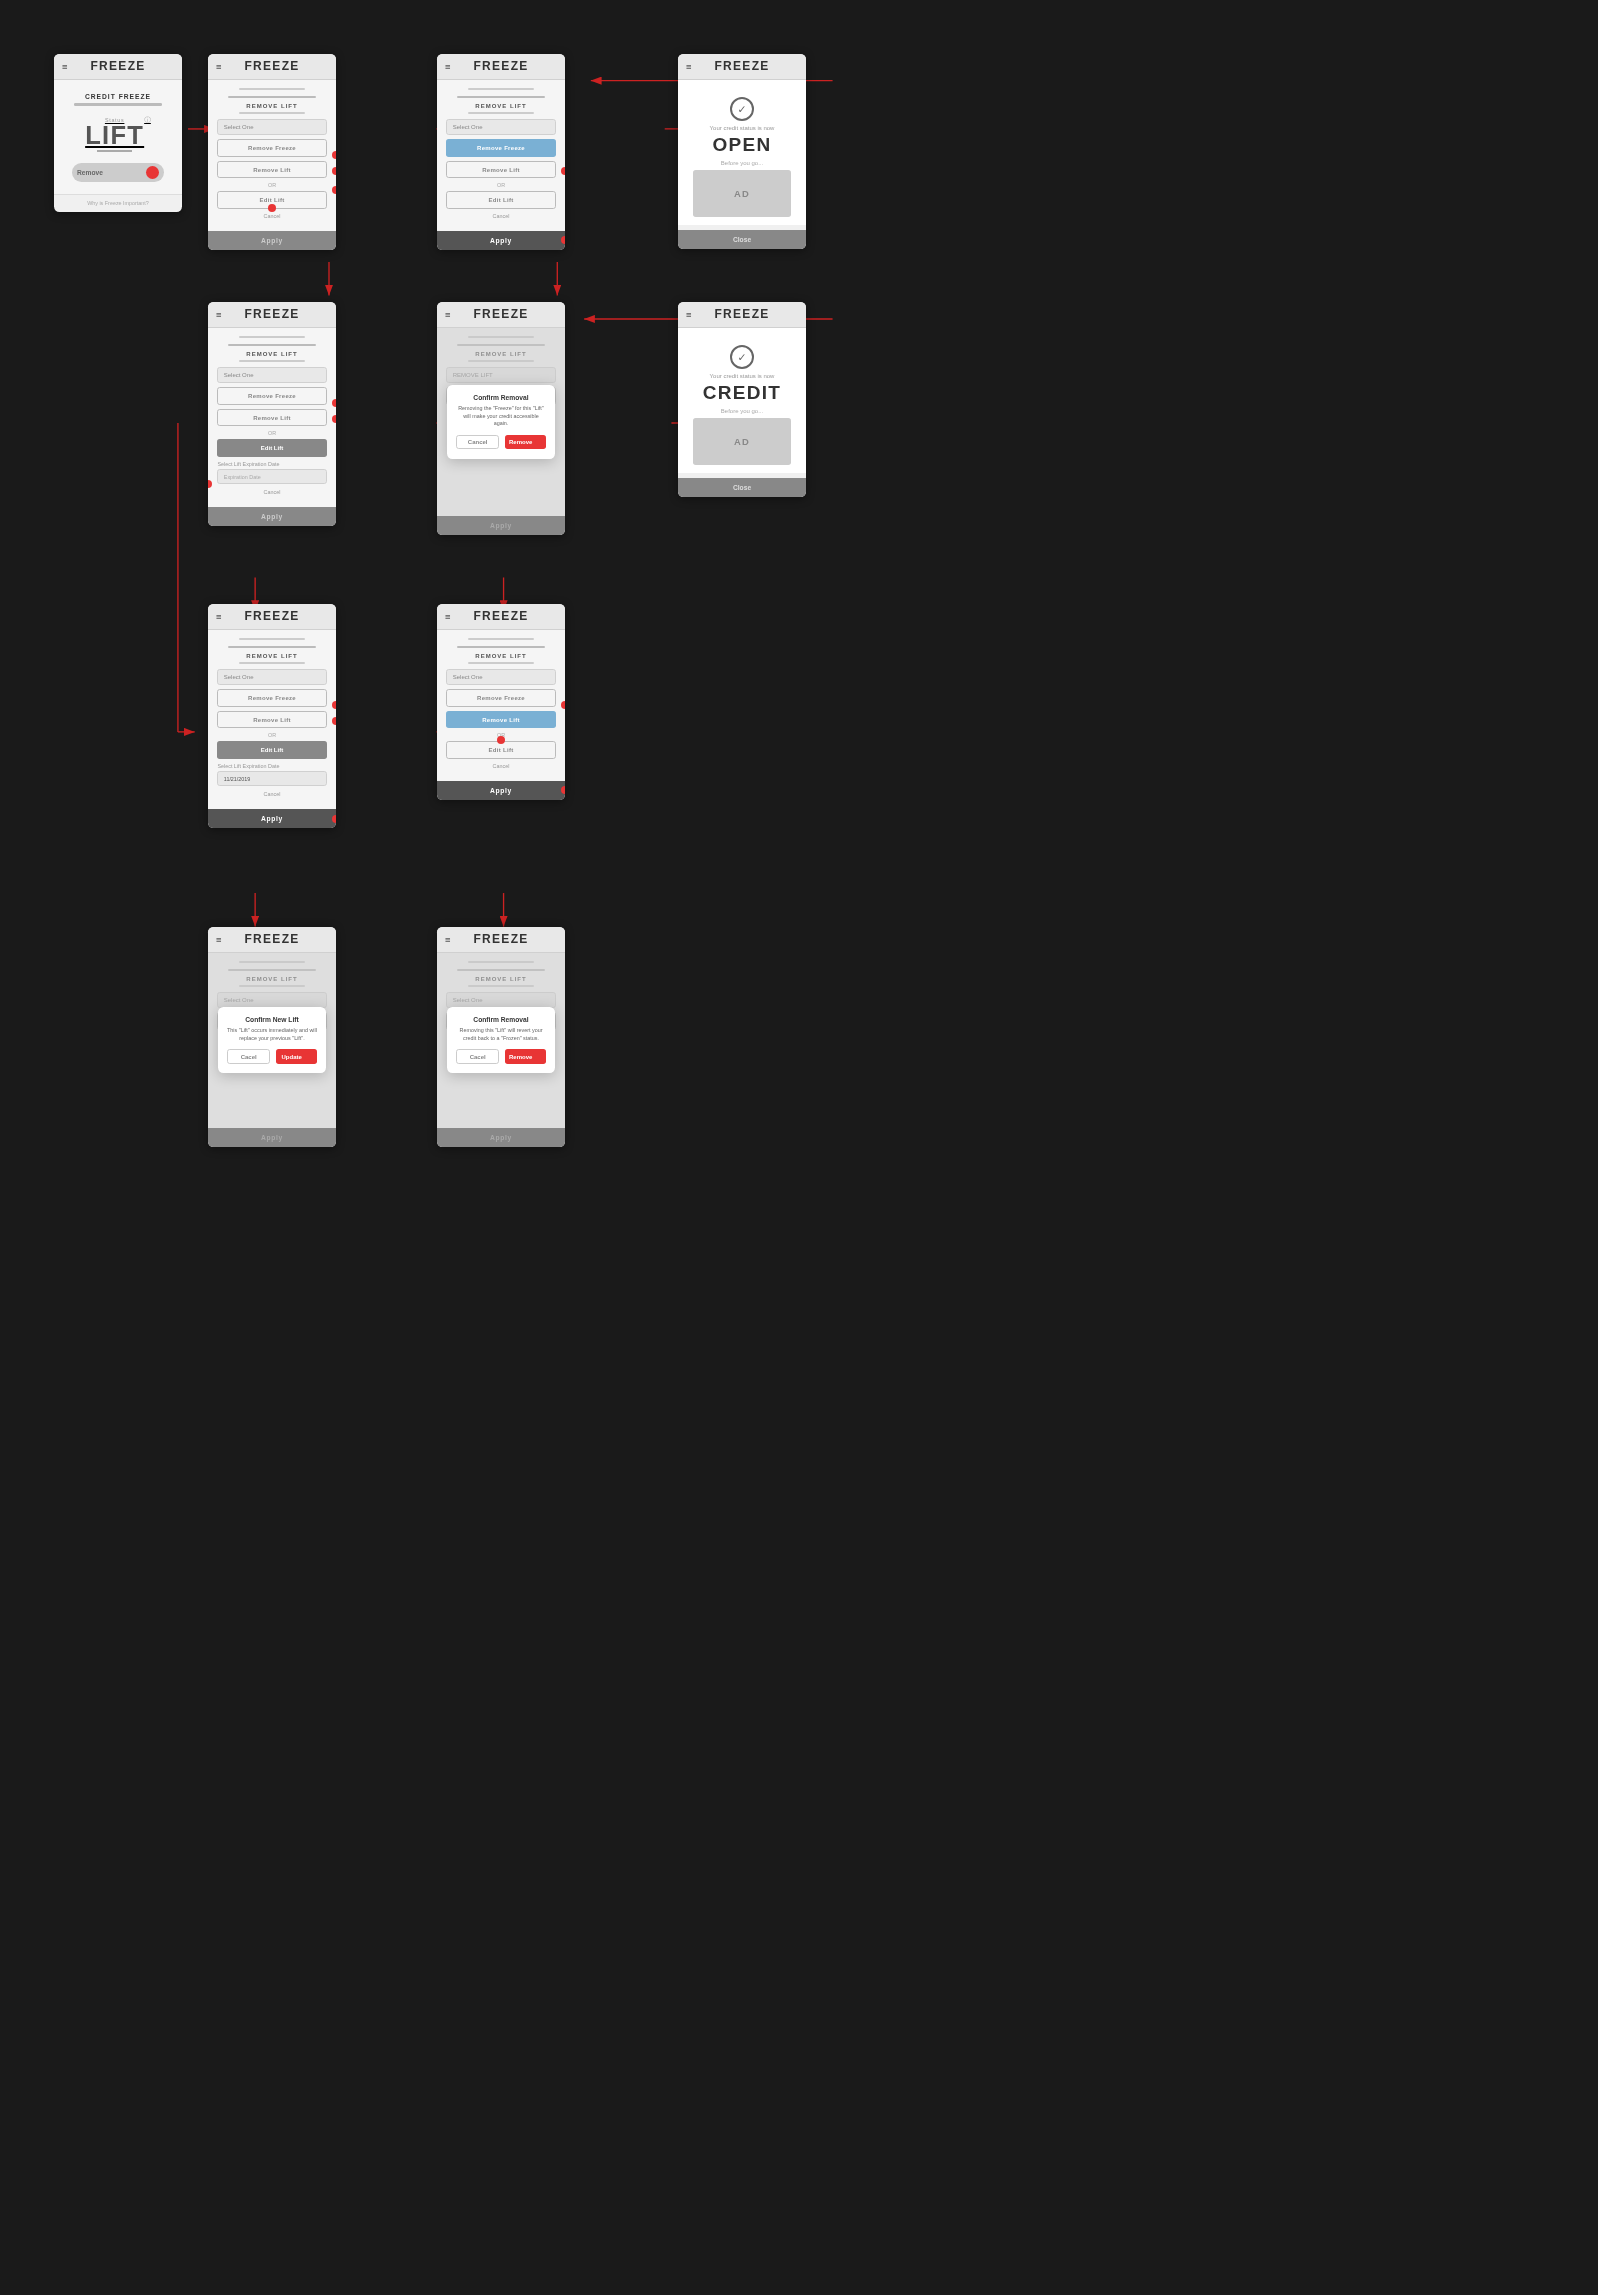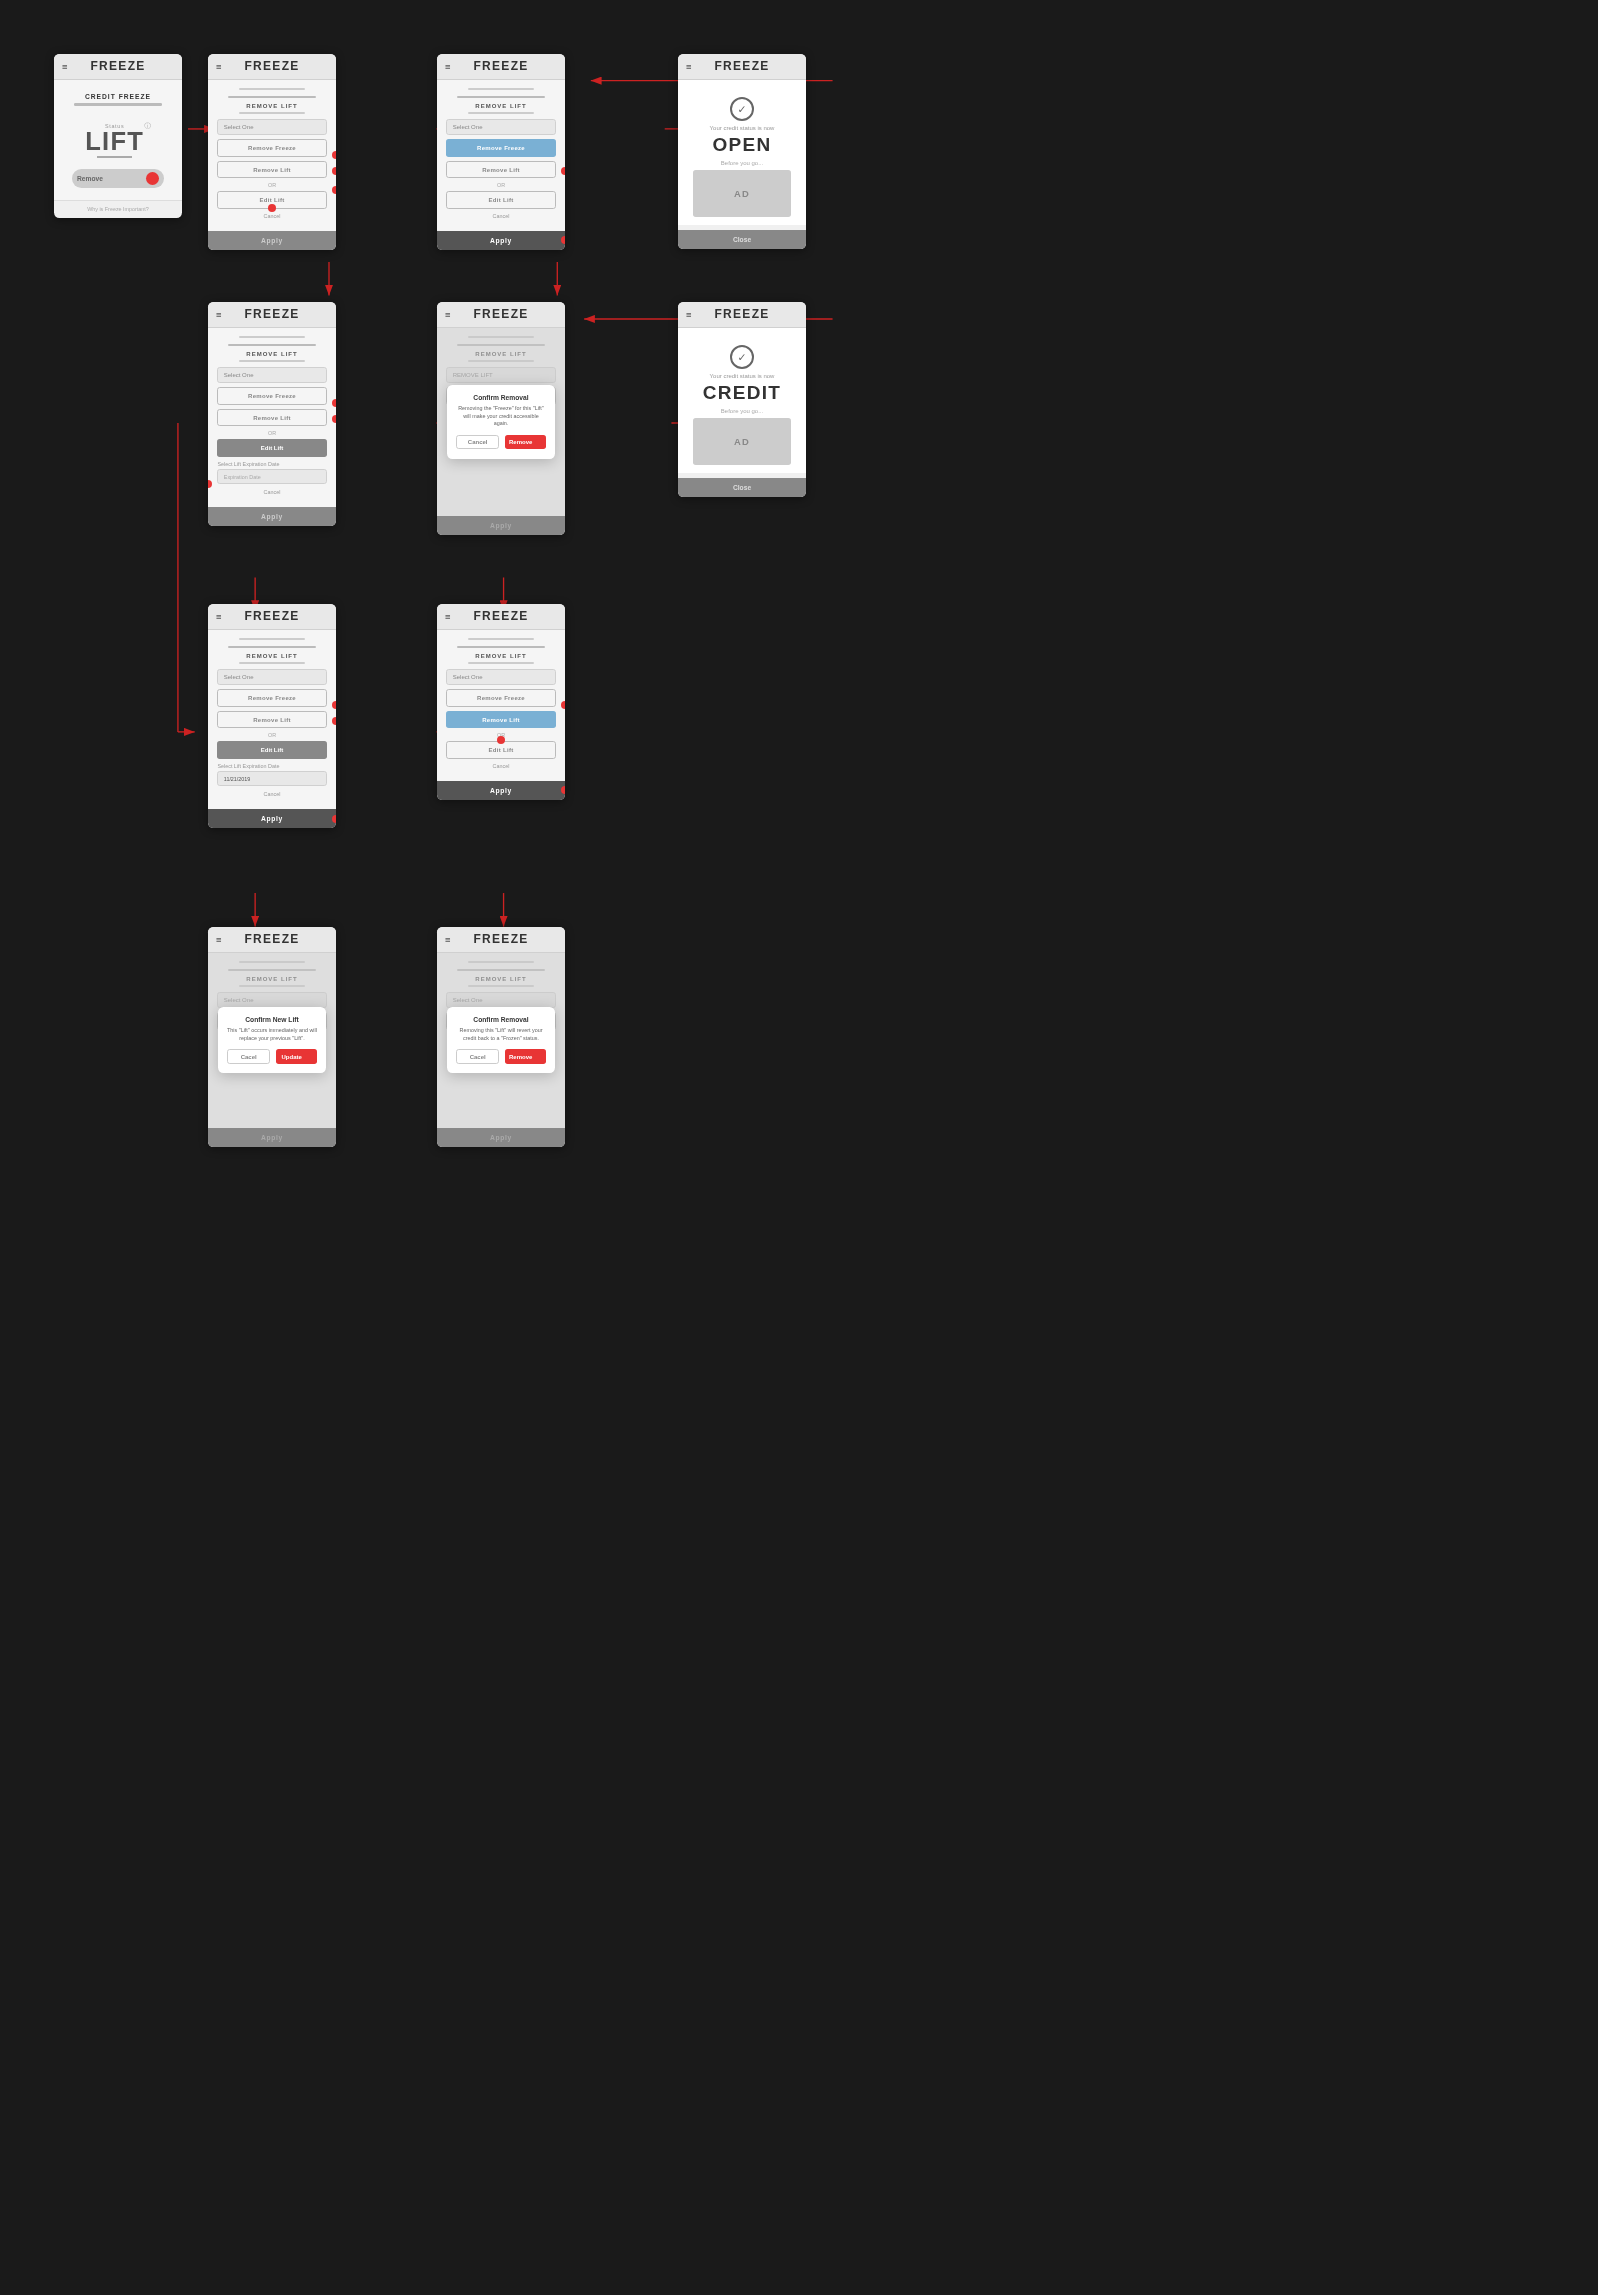--- a/index.html
+++ b/index.html
@@ -430,21 +430,21 @@
 
   <div class="screen main-screen" style="left: 54px; top: 54px; width: 128px;">
     <div class="screen-header">
       <span class="hamburger">≡</span>
       <span class="title">FREEZE</span>
     </div>
     <div class="screen-body" style="padding: 6.7px 9.4px;">
       <div class="credit-freeze-section">
         <div class="credit-freeze-title">CREDIT FREEZE</div>
         <div class="credit-freeze-bar"></div>
-        <div style="display:flex; justify-content:center; align-items:baseline; gap:0; margin-top:16px;">
+        <div style="display:flex; justify-content:center; align-items:baseline; gap:0; margin-top:10px;text-decoration:underline;">
           <div style="text-align:center;">
             <div class="status-label">Status</div>
             <div class="lift-status">LIFT</div>
             <div class="lift-underline"></div>
           </div>
           <div class="info-icon">ⓘ</div>
         </div>
       </div>
       <div class="remove-btn-main">
         <span>Remove</span>

